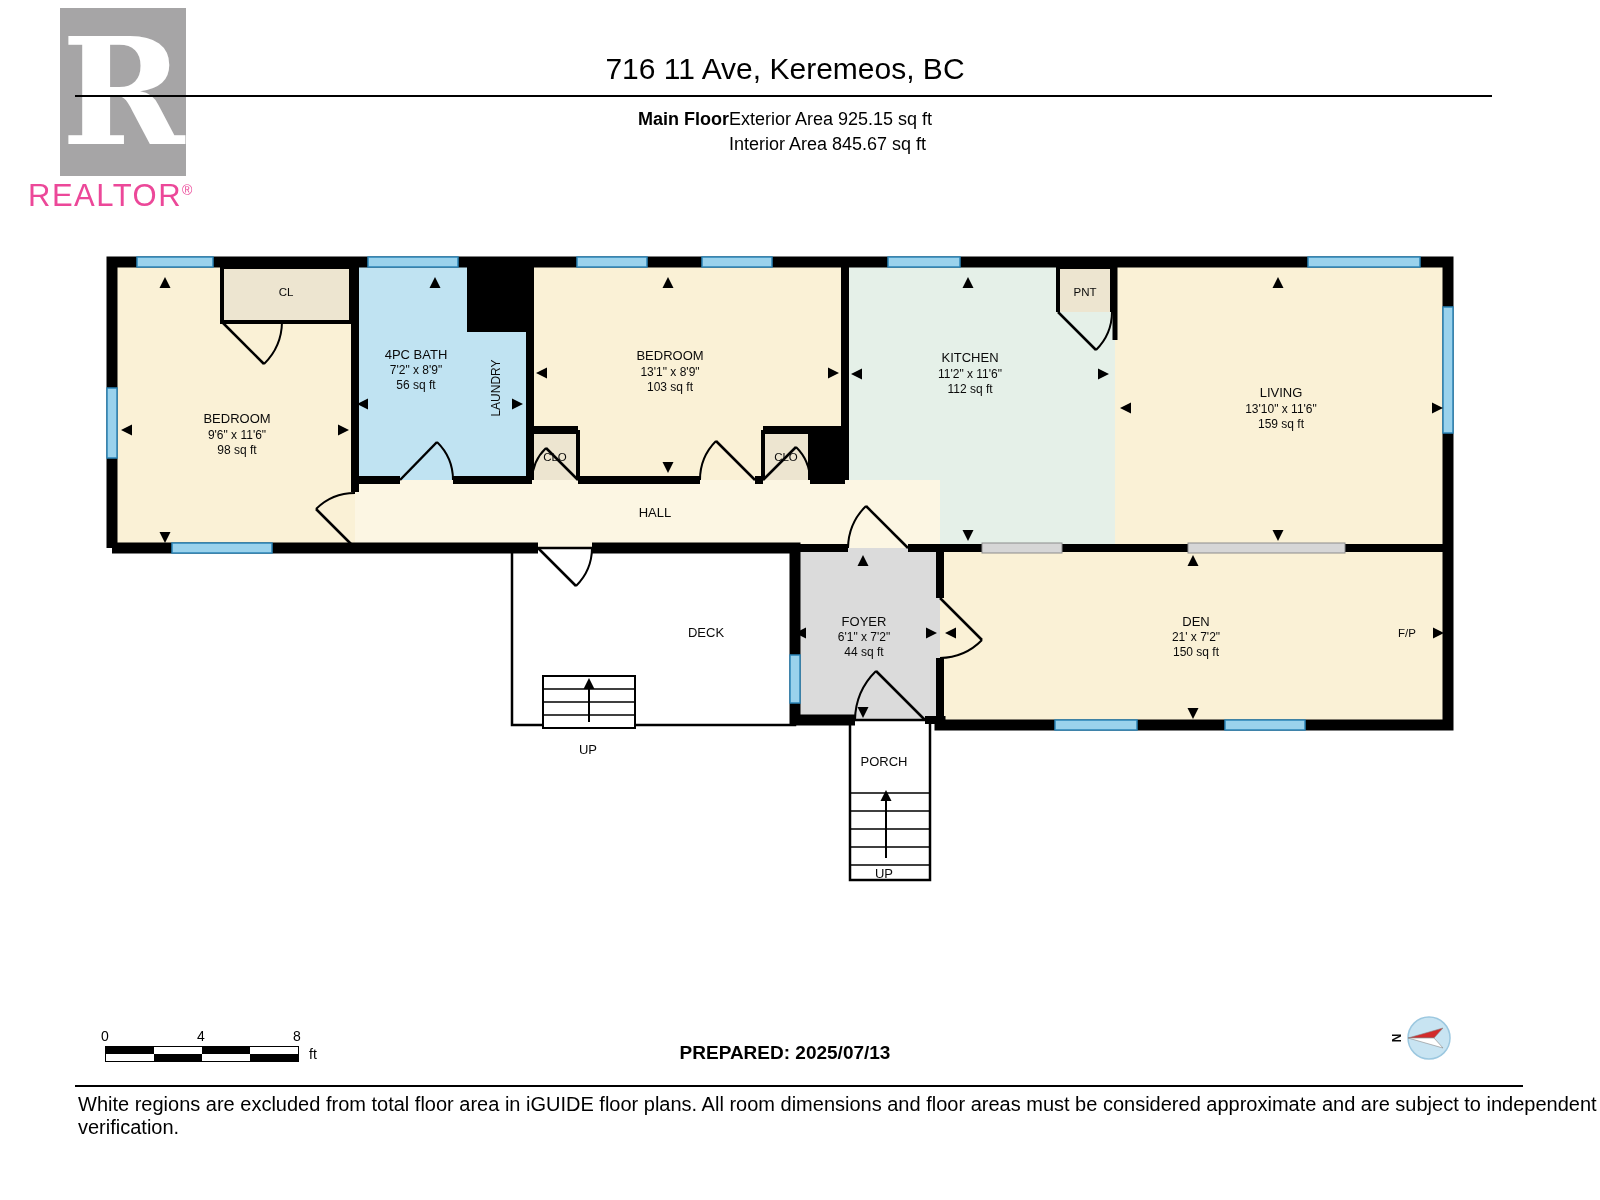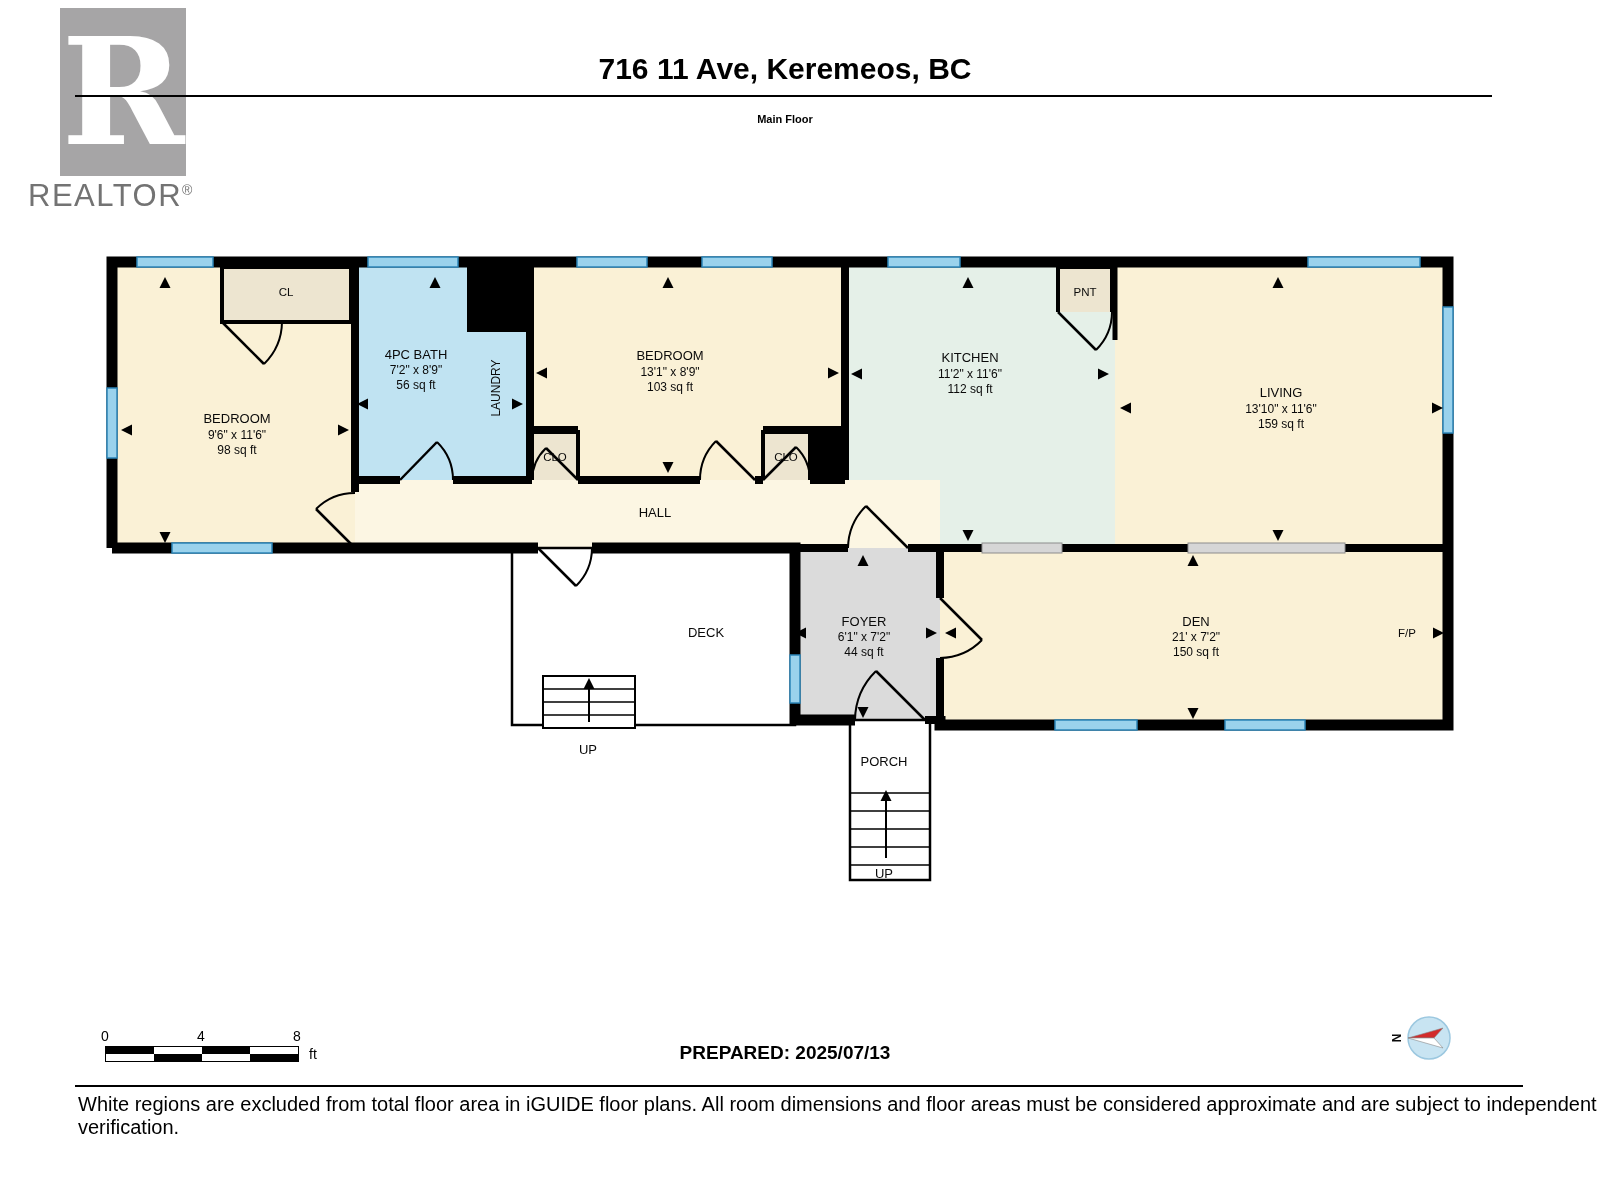--- a/index.html
+++ b/index.html
@@ -2,25 +2,25 @@
 <html><head>
 <meta charset="utf-8">
 <style>
   html,body{margin:0;padding:0;background:#fff;}
   body{width:1600px;height:1200px;position:relative;font-family:"Liberation Sans",sans-serif;color:#000;overflow:hidden;}
 
   
   .logo-block{position:absolute;top:8px;left:60px;width:126px;height:168px;background:#A6A5A6;
     display:flex;align-items:center;justify-content:center;color:#fff;
     font-family:"DejaVu Serif",serif;font-size:148px;font-weight:bold;line-height:1;}
-  .logo-word{position:absolute;top:178px;left:28px;font-size:31px;color:#737373;letter-spacing:1.5px;}
+  .logo-word{position:absolute;top:178px;left:28px;font-size:31px;color:#ec4899;letter-spacing:1.5px;}
   .logo-word sup{font-size:14px;}
-  .page-title{position:absolute;top:52px;left:0;width:1570px;text-align:center;font-size:30px;font-weight:bold;}
+  .page-title{position:absolute;top:52px;left:0;width:1570px;text-align:center;font-size:30px;font-weight:normal;}
   .hr-top{position:absolute;top:95px;left:75px;width:1417px;height:2px;background:#000;}
-  .subtitle{position:absolute;top:107px;left:0;width:1570px;display:flex;justify-content:center;font-size:11px;line-height:25px;}
+  .subtitle{position:absolute;top:107px;left:0;width:1570px;display:flex;justify-content:center;font-size:18px;line-height:25px;}
   .subtitle .floor{font-weight:bold;}
 
   
   svg.plan{position:absolute;left:0;top:0;width:1600px;height:1200px;}
   .wall{stroke:#000;stroke-width:11;fill:none;stroke-linejoin:miter;}
   .iwall{stroke:#000;stroke-width:8;fill:none;}
   .stub{stroke:#000;stroke-width:5;fill:none;}
   .closet{stroke:#000;stroke-width:4;}
   .outside{fill:#fff;stroke:#000;stroke-width:2.5;}
   .win{stroke:#2B85B8;stroke-width:1.5;}
@@ -51,20 +51,24 @@
 
 <div class="logo-block">
   <span>R</span>
 </div>
 <div class="logo-word"><span>REALTOR</span><sup>®</sup></div>
 
 <div class="page-title">716 11 Ave, Keremeos, BC</div>
 <div class="hr-top"></div>
 <div class="subtitle">
   <span class="floor">Main Floor</span>
+  <span class="areas">
+    <div>Exterior Area 925.15 sq ft</div>
+    <div>Interior Area 845.67 sq ft</div>
+  </span>
 </div>
 
 <svg class="plan" viewBox="0 0 1600 1200">
   <defs>
     <polygon id="tri" points="0,-7 5.5,4 -5.5,4"></polygon>
   </defs>
 
   <g>
     <rect x="112" y="262" width="243" height="286" fill="#FAF1D6"></rect>
     <rect x="355" y="262" width="175" height="218" fill="#C0E3F2"></rect>

